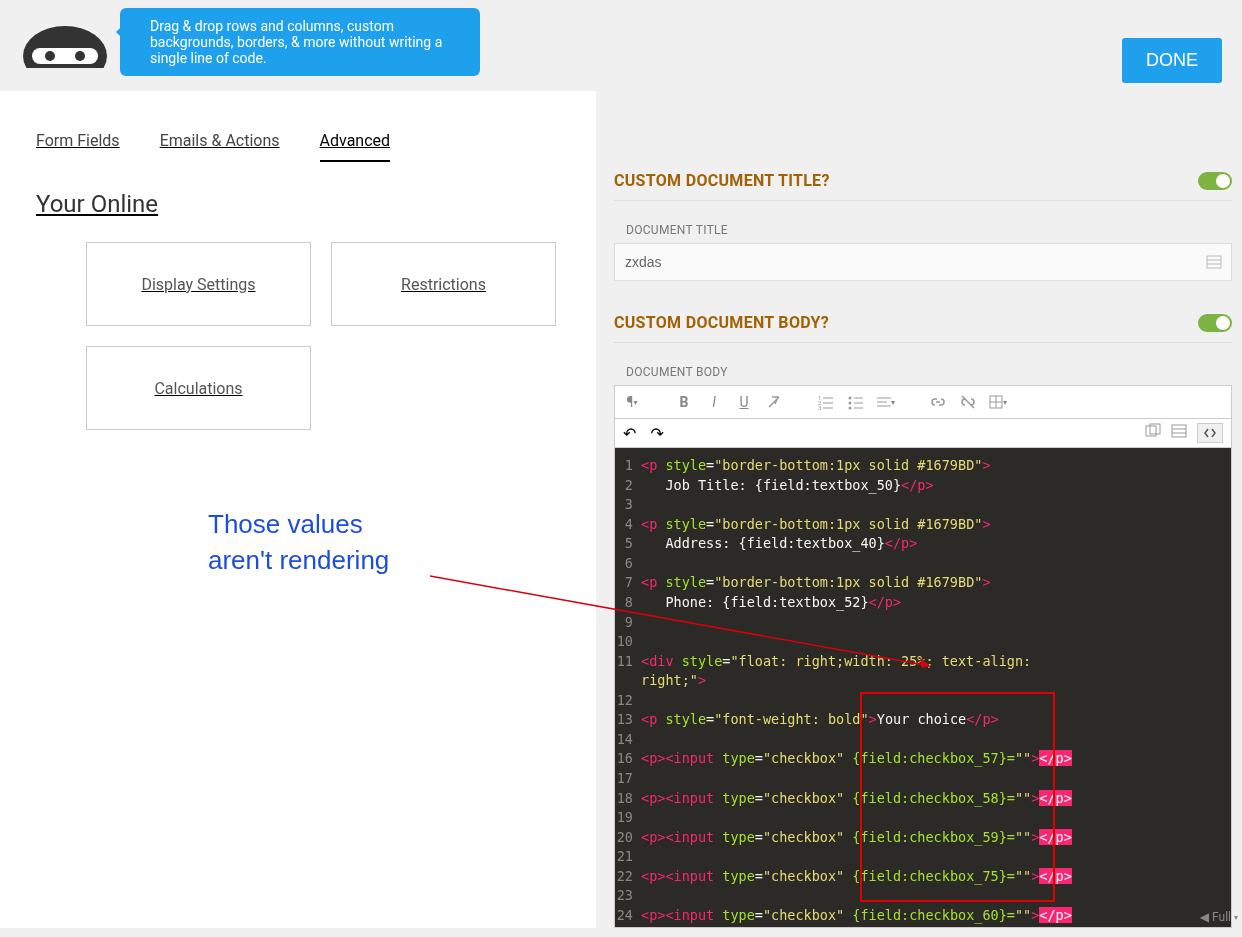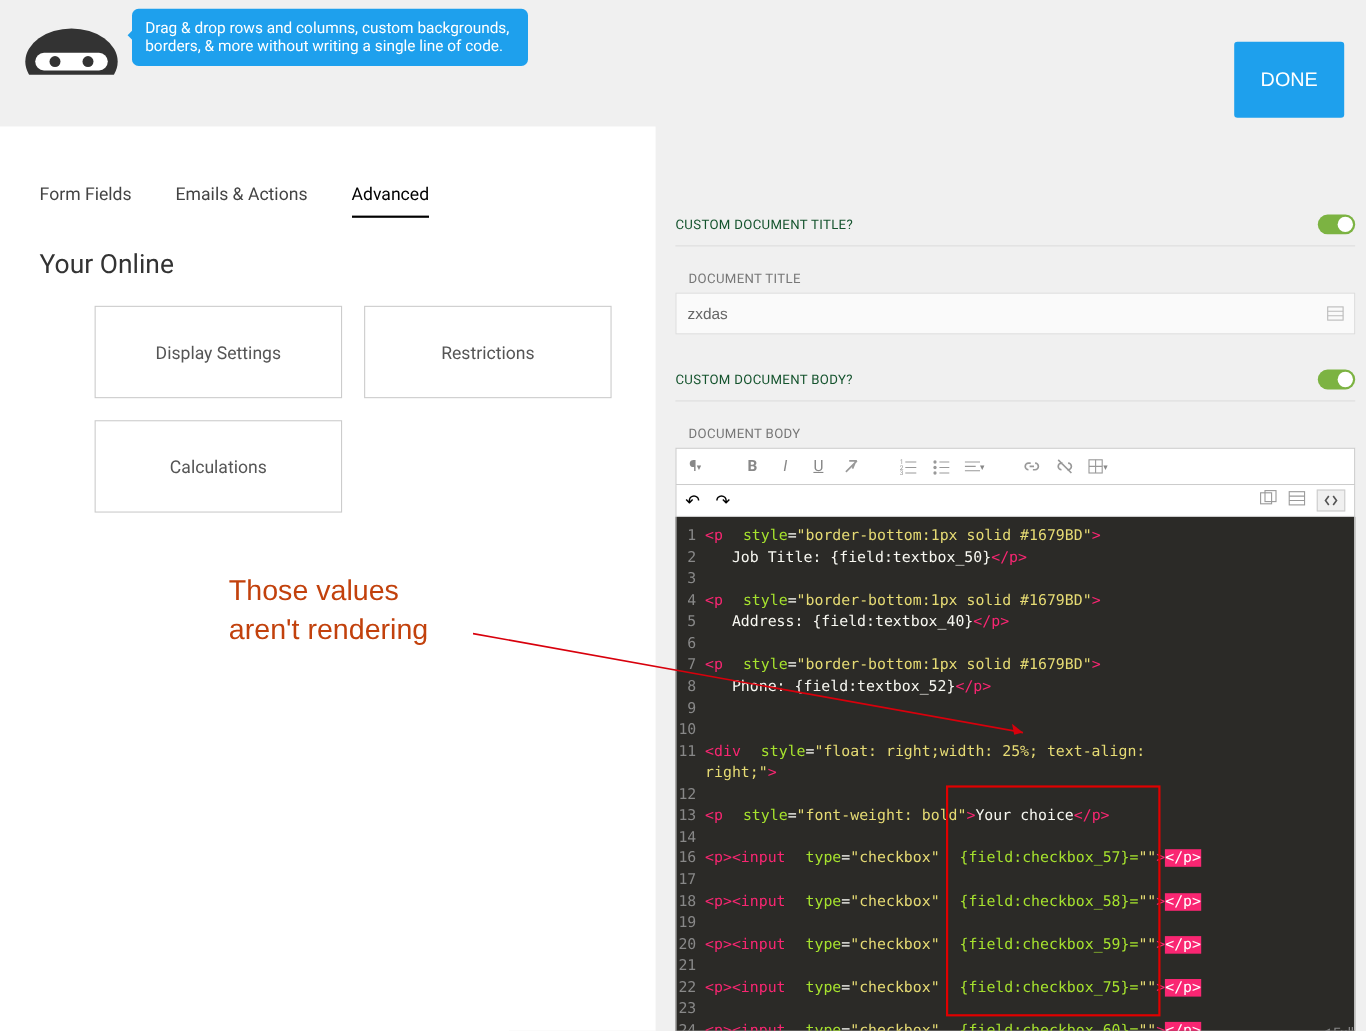--- a/index.html
+++ b/index.html
@@ -1,62 +1,62 @@
 <!DOCTYPE html>
 <html><head>
 <meta charset="utf-8">
 <style>
 * { box-sizing: border-box; margin: 0; padding: 0; }
 body { font-family: -apple-system, BlinkMacSystemFont, "Segoe UI", Roboto, sans-serif; background: #f0f0f0; width: 1242px; height: 937px; overflow: hidden; }
 
 .topbar { display: flex; align-items: flex-start; padding: 8px 10px; }
 .mascot { width: 90px; height: 60px; margin-left: 10px; }
-.tooltip-bubble { position: relative; background: #1ea0ed; color: #fff; font-size: 14px; padding: 10px 12px; border-radius: 6px; max-width: 360px; margin-left: 10px; }
+.tooltip-bubble { position: relative; background: #1ea0ed; color: #fff; font-size: 14px; padding: 10px 30px; border-radius: 6px; max-width: 360px; margin-left: 10px; }
 .tooltip-bubble::before { content: ""; position: absolute; left: -10px; top: 18px; border: 6px solid transparent; border-right-color: #1ea0ed; }
-.done-btn { margin-left: auto; background: #1ea0ed; color: #fff; border: none; padding: 24px 24px; font-size: 18px; border-radius: 3px; cursor: pointer; margin-right: 10px; margin-top: 30px; }
+.done-btn { margin-left: auto; background: #1ea0ed; color: #fff; border: none; padding: 12px 24px; font-size: 18px; border-radius: 3px; cursor: pointer; margin-right: 10px; margin-top: 30px; }
 
 .main { display: flex; }
-.left-panel { width: 596px; background: #fff; padding: 12px 36px 40px 36px; }
+.left-panel { width: 596px; background: #fff; padding: 0 36px 40px 36px; text-decoration: underline; }
 .tabs { display: flex; gap: 40px; border-bottom: 0; margin-top: 40px; }
 .tab { font-size: 16px; color: #444; padding-bottom: 10px; cursor: pointer; }
 .tab.active { border-bottom: 2px solid #000; font-weight: 400; color: #000; }
 
 .page-title { font-size: 24px; font-weight: 400; margin: 28px 0 24px; color: #333; }
 
 .card-grid { display: grid; grid-template-columns: 1fr 1fr; gap: 20px; max-width: 470px; margin-left: 50px; }
 .card { border: 1px solid #ccc; height: 84px; display: flex; align-items: center; justify-content: center; font-size: 16px; color: #555; cursor: pointer; background: #fff; }
 .card.active { border-color: #7cb342; color: #222; font-weight: 700; }
 
-.annotation { position: absolute; left: 208px; top: 518px; color: #c2410c; font-size: 26px; line-height: 1.4; font-family: "Segoe UI", sans-serif; }
+.annotation { position: absolute; left: 208px; top: 506px; color: #1d4ed8; font-size: 26px; line-height: 1.4; font-family: "Segoe UI", sans-serif; }
 .arrow-line { position: absolute; pointer-events: none; }
 
 .right-panel { flex: 1; padding: 70px 10px 0 18px; position: relative; }
 .setting-row { display: flex; justify-content: space-between; align-items: center; border-bottom: 1px solid #ddd; padding: 10px 0; }
-.setting-label { font-size: 12px; color: #14532d; letter-spacing: .3px; }
+.setting-label { font-size: 16px; color: #a16207; letter-spacing: .3px; font-weight: bold; }
 .toggle { width: 34px; height: 18px; background: #7cb342; border-radius: 10px; position: relative; }
 .toggle::after { content: ""; position: absolute; right: 2px; top: 2px; width: 14px; height: 14px; background: #fff; border-radius: 50%; }
 
 .section-label { font-size: 12px; color: #777; letter-spacing: .3px; margin: 22px 12px 6px; }
 .text-input { width: 100%; padding: 10px; border: 1px solid #ddd; background: #fafafa; font-size: 14px; color: #666; position: relative; }
 .input-icon { position: absolute; right: 10px; top: 50%; transform: translateY(-50%); width: 16px; height: 16px; }
 
 .editor-toolbar { display: flex; align-items: center; gap: 12px; padding: 6px 8px; border: 1px solid #ccc; background: #fff; flex-wrap: wrap; }
 .editor-toolbar .tb-btn { color: #888; font-size: 14px; cursor: pointer; display: flex; align-items: center; justify-content: center; min-width: 18px; height: 20px; }
 .editor-toolbar .tb-sep { width: 10px; }
 .editor-toolbar2 { display: flex; align-items: center; gap: 14px; padding: 4px 8px; border: 1px solid #ccc; border-top: none; background: #fff; }
 .editor-toolbar2 .right { margin-left: auto; display: flex; gap: 10px; }
 .tb-codeview { background: #f0f0f0; padding: 2px 5px; border: 1px solid #ccc; }
 
 .code-editor { background: #2b2a27; color: #ddd; font-family: "Consolas", monospace; font-size: 13.5px; padding: 8px 0 8px 0; position: relative; height: 480px; overflow: hidden; border: 1px solid #ccc; border-top: none; }
 .code-line { display: flex; white-space: pre; line-height: 1.45; }
 .ln { width: 26px; text-align: right; color: #888; padding-right: 8px; user-select: none; }
 .code { flex: 1; }
 .t-red { color: #f92672; }
 .t-red-bg { background: #f92672; color: #fff; }
-.t-green { color: #a6e22e; margin-left: 10px; }
+.t-green { color: #a6e22e; }
 .t-yellow { color: #e6db74; }
 .t-white { color: #f8f8f2; }
 .red-box { position: absolute; border: 2px solid #e00000; pointer-events: none; }
 
 .full-indicator { position: absolute; right: 4px; bottom: 4px; font-size: 12px; color: #888; display: flex; align-items: center; gap: 3px; }
 .tiny-tri { display: inline-block; font-size: 8px; }
 
 svg { display: block; }
 </style>
 </head>

